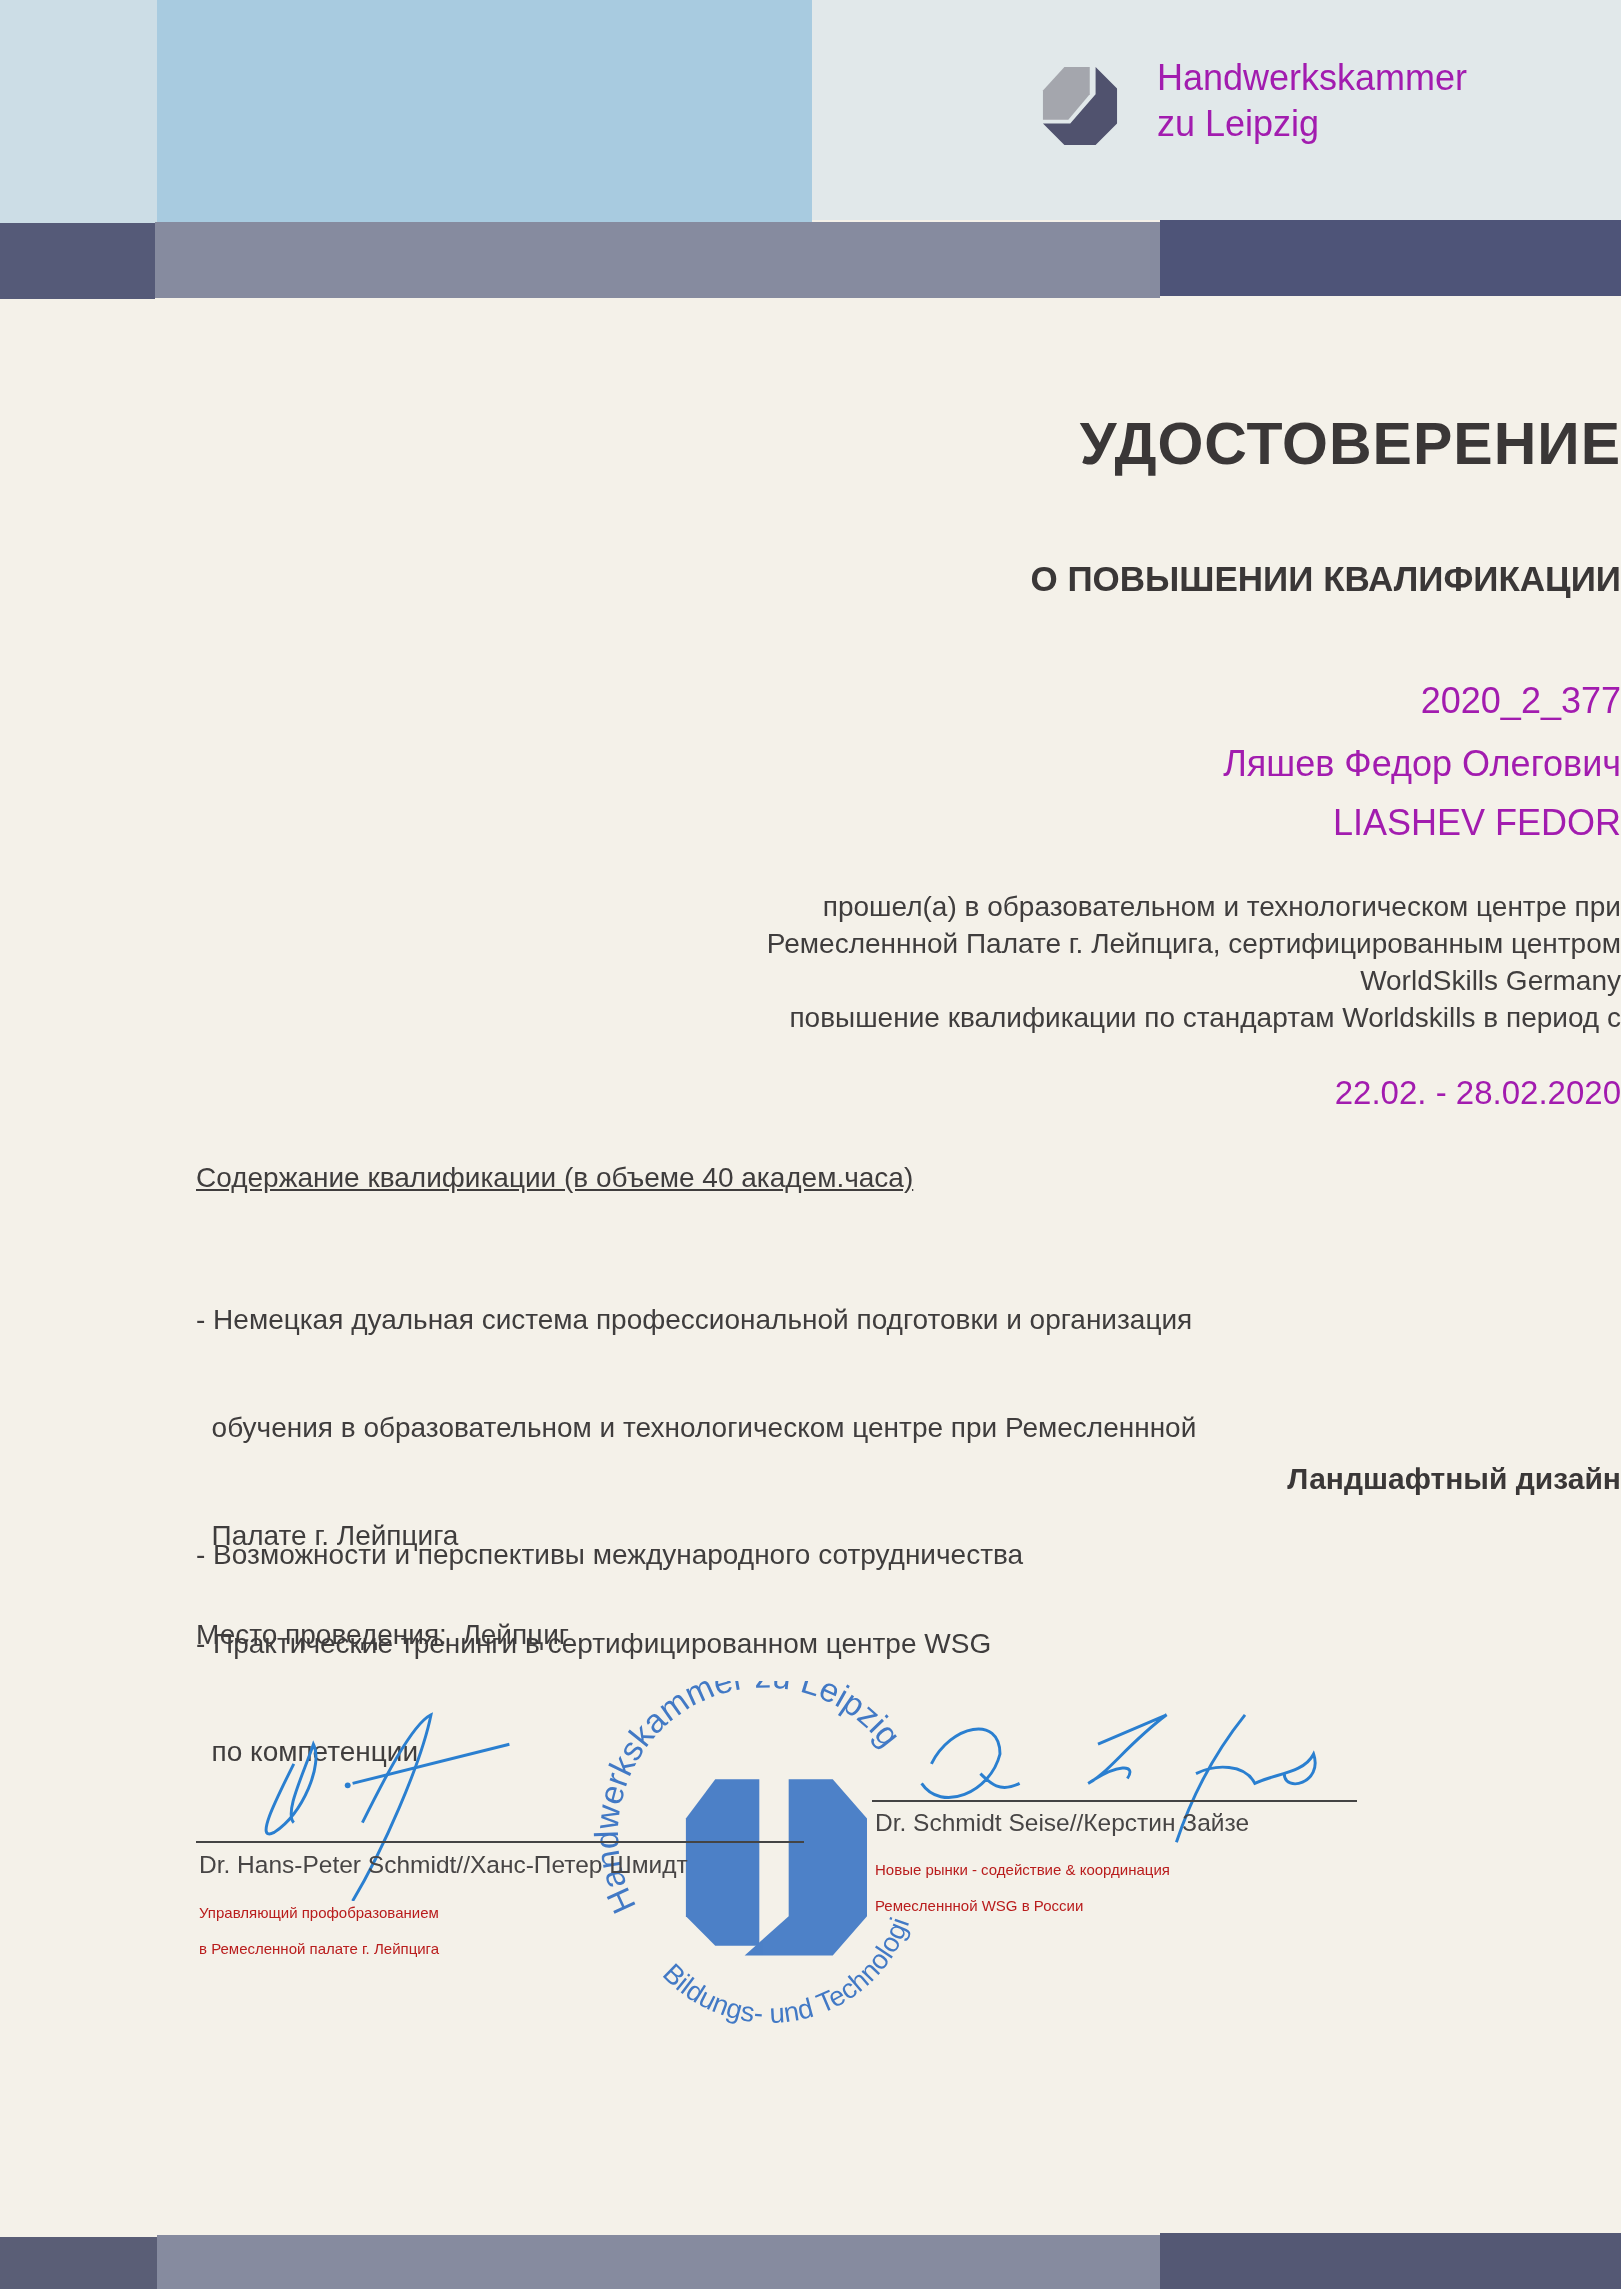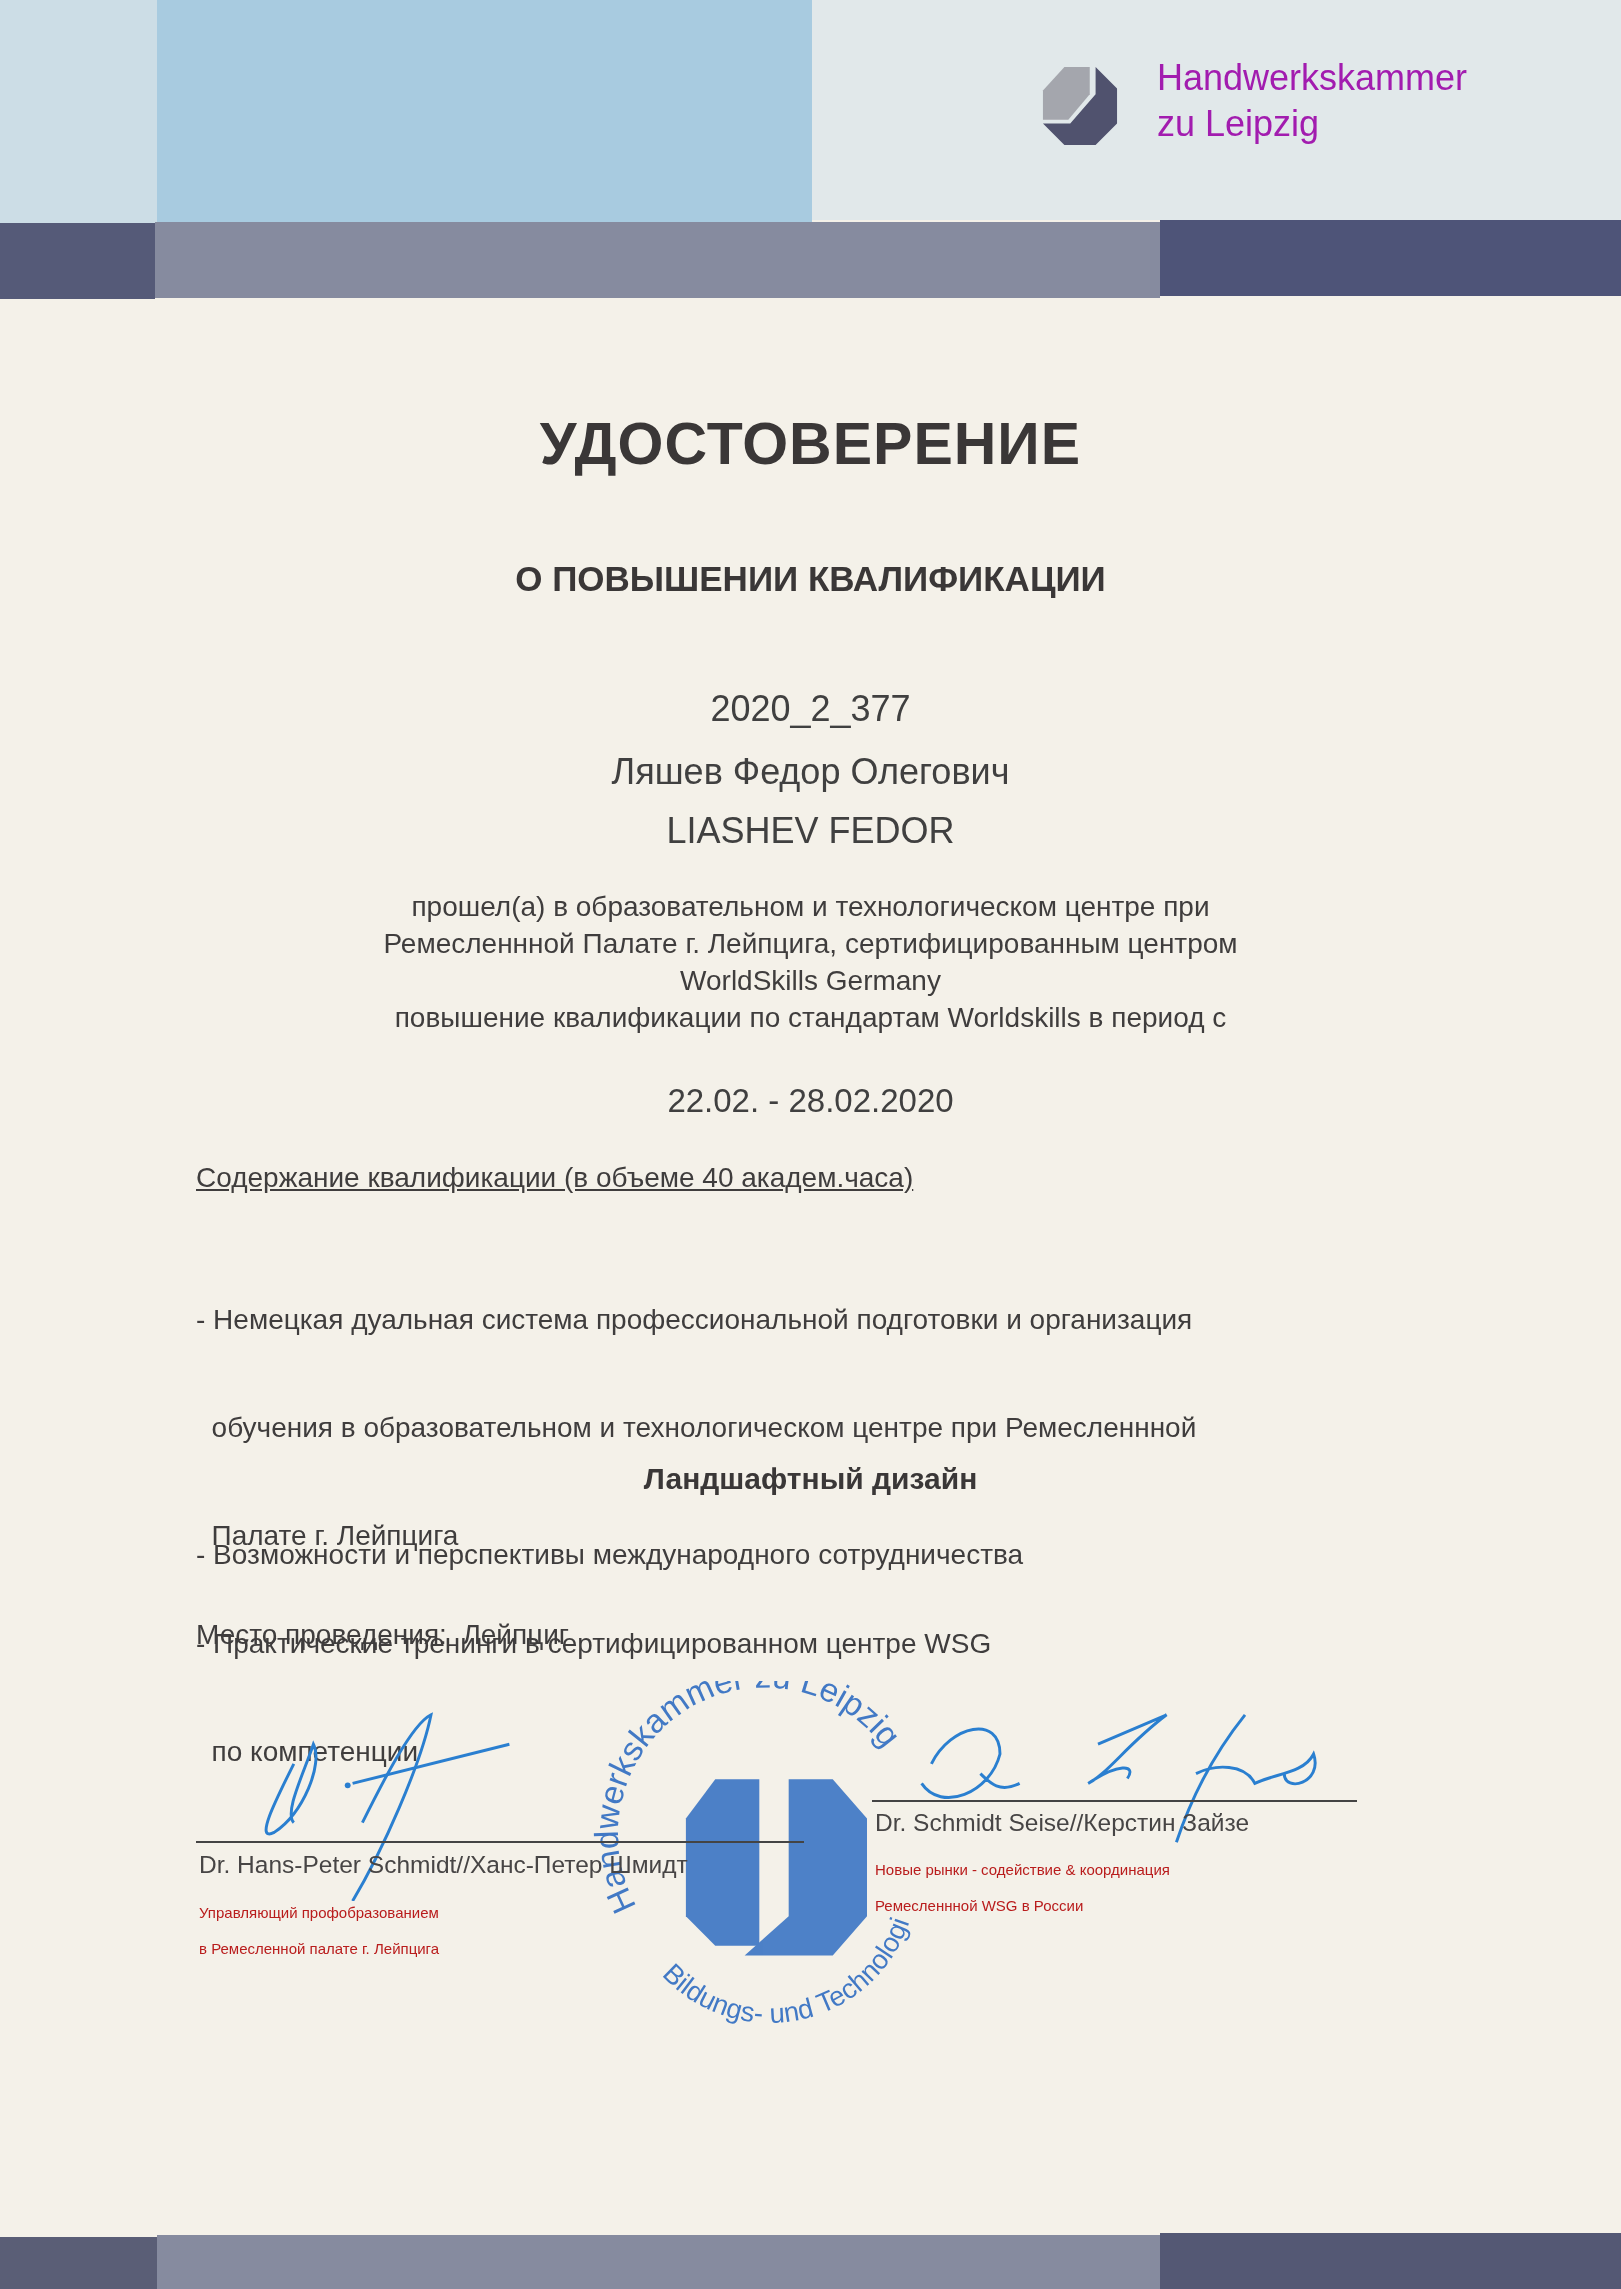--- a/index.html
+++ b/index.html
@@ -10,24 +10,24 @@
   .hb1 { left:0; top:0; width:157px; height:223px; background:#ccdde6; }
   .hb2 { left:157px; top:0; width:655px; height:223px; background:#a8cbe0; }
   .hb3 { left:812px; top:0; width:810px; height:220px; background:#e1e8ea; }
   .sb1 { left:0; top:223px; width:155px; height:76px; background:#555a78; }
   .sb2 { left:155px; top:222px; width:1005px; height:76px; background:#868b9f; }
   .sb3 { left:1160px; top:220px; width:462px; height:76px; background:#4e5478; }
   .fb1 { left:0; top:2237px; width:157px; height:53px; background:#5a5e76; }
   .fb2 { left:157px; top:2235px; width:1003px; height:55px; background:#868b9f; }
   .fb3 { left:1160px; top:2233px; width:462px; height:57px; background:#545874; }
   .logo-text { left:1157px; top:55px; font-size:36px; line-height:46px; color:#a21caf; }
-  .center { left:0; width:1621px; text-align:center; }
+  .center { left:0; width:1621px; text-align:right; }
   .title { top:410px; font-size:59px; font-weight:bold; color:#3a3737; letter-spacing:1px; }
   .subtitle { top:559px; font-size:35px; font-weight:bold; color:#3a3737; }
-  .line-lg { font-size:36px; color:#404040;margin-top:8px; }
+  .line-lg { font-size:36px; color:#a21caf; }
   .para { top:888px; font-size:28px; line-height:37px; }
   .body-text { left:196px; font-size:28px; line-height:36px; }
   .u { text-decoration:underline; }
   .sig-line { height:2px; background:#444; }
   .sig-name { font-size:24.5px; color:#474545; }
   .sig-role { font-size:15px; line-height:36px; color:#b91c1c; }
 </style>
 </head>
 <body>
 

